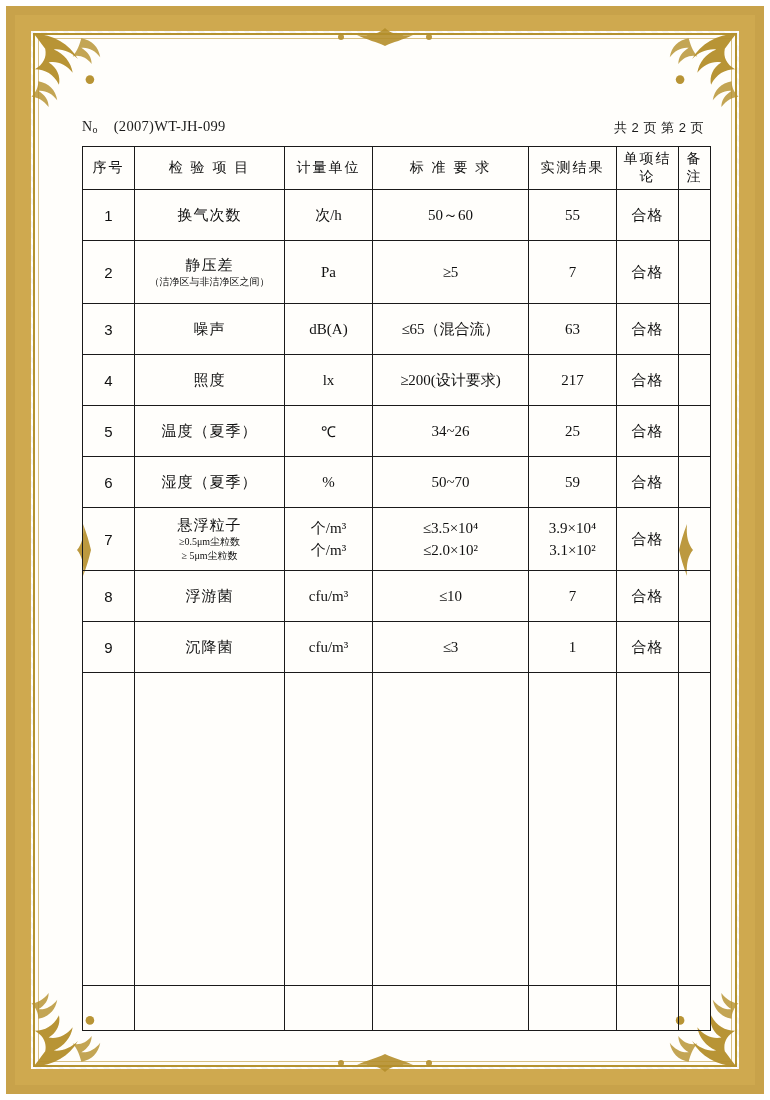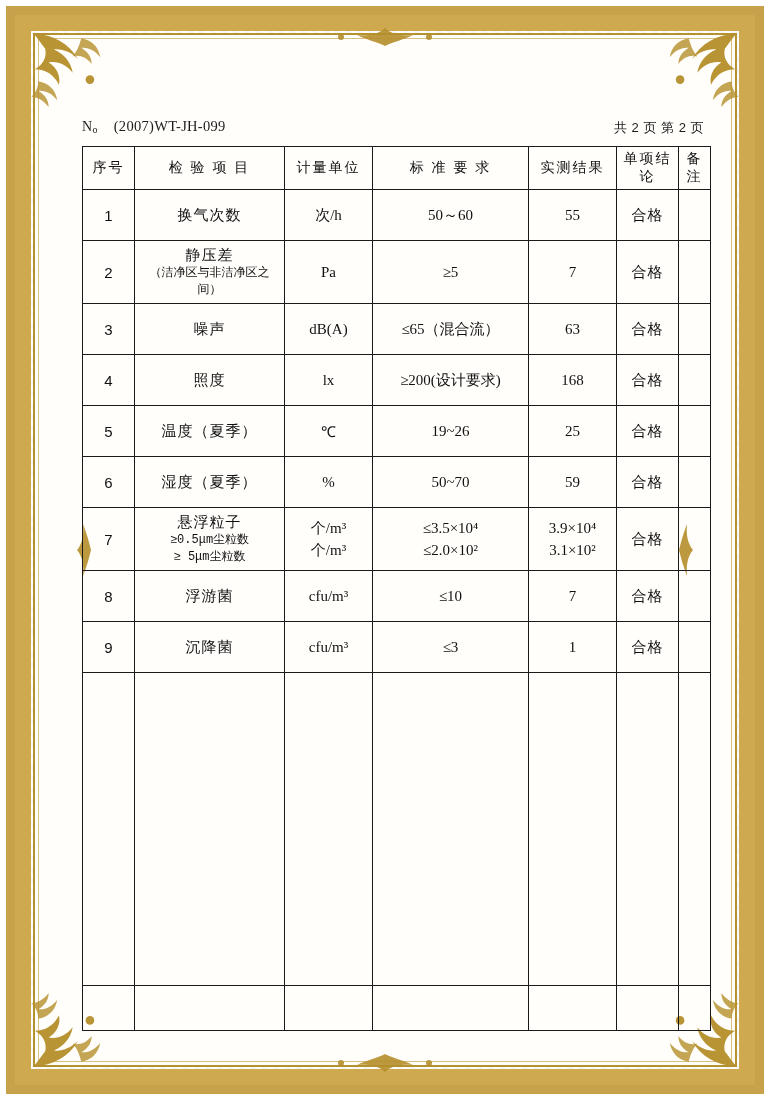--- a/index.html
+++ b/index.html
@@ -165,24 +165,23 @@
 
   td.seq { font-family: "Liberation Sans", sans-serif; font-size: 14px; }
   td.item { font-size: 16px; letter-spacing: 1px; }
   td.unit { font-family: "Liberation Serif", serif; font-size: 15px; }
   td.std  { font-size: 14.5px; }
   td.res  { font-size: 15px; }
   td.concl { font-size: 14px; letter-spacing: 1px; }
 
   .sub {
     display: block;
-    font-size: 12px;
+    font-size: 10px;
     line-height: 1.35;
     letter-spacing: 0;
-    font-family: Liberation Mono, monospace;
   }
 
   .two-line {
     line-height: 1.5;
     font-size: 12px;
     margin-left: 24px;
   }
   .two-line .ln { display: block; white-space: nowrap; }
 
   .blankline {
@@ -399,30 +398,30 @@
           <td class="res">63</td>
           <td class="concl">合格</td>
           <td></td>
         </tr>
 
         <tr class="tall">
           <td class="seq">4</td>
           <td class="item">照度</td>
           <td class="unit">lx</td>
           <td class="std">≥200(设计要求)</td>
-          <td class="res">168</td>
+          <td class="res">217</td>
           <td class="concl">合格</td>
           <td></td>
         </tr>
 
         <tr class="tall">
           <td class="seq">5</td>
           <td class="item">温度（夏季）</td>
           <td class="unit">℃</td>
-          <td class="std">19~26</td>
+          <td class="std">34~26</td>
           <td class="res">25</td>
           <td class="concl">合格</td>
           <td></td>
         </tr>
 
         <tr class="tall">
           <td class="seq">6</td>
           <td class="item">湿度（夏季）</td>
           <td class="unit">%</td>
           <td class="std">50~70</td>

